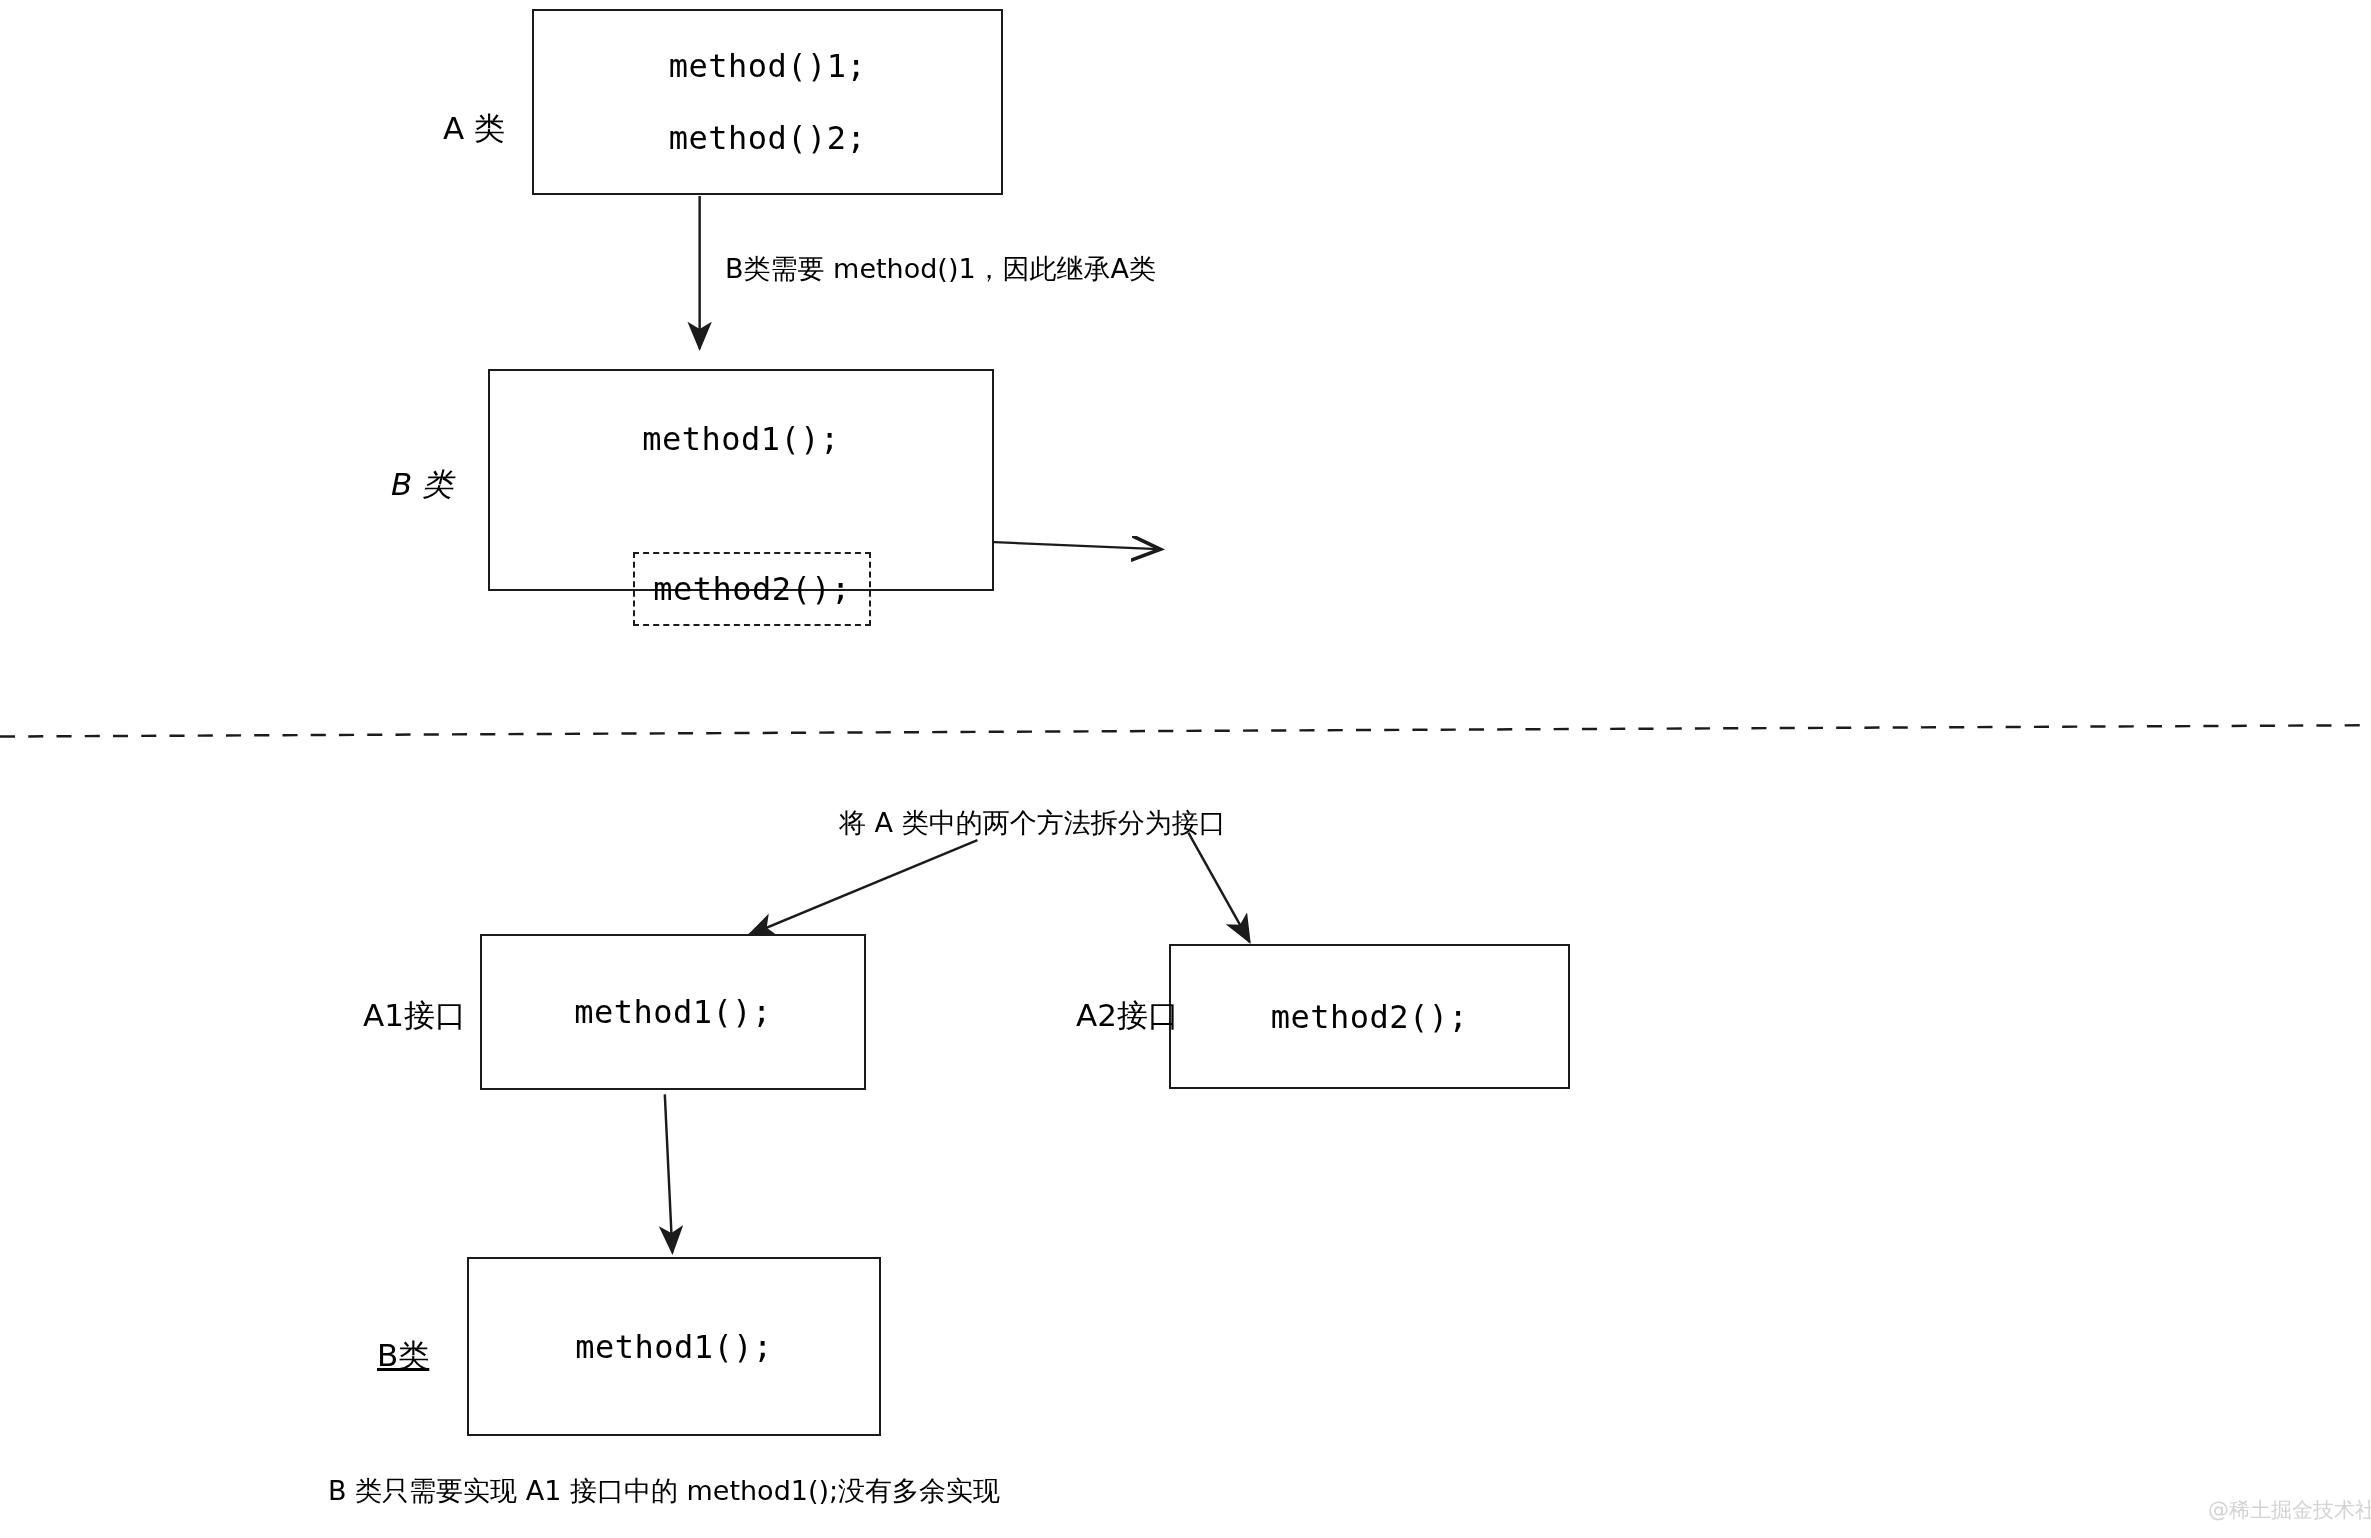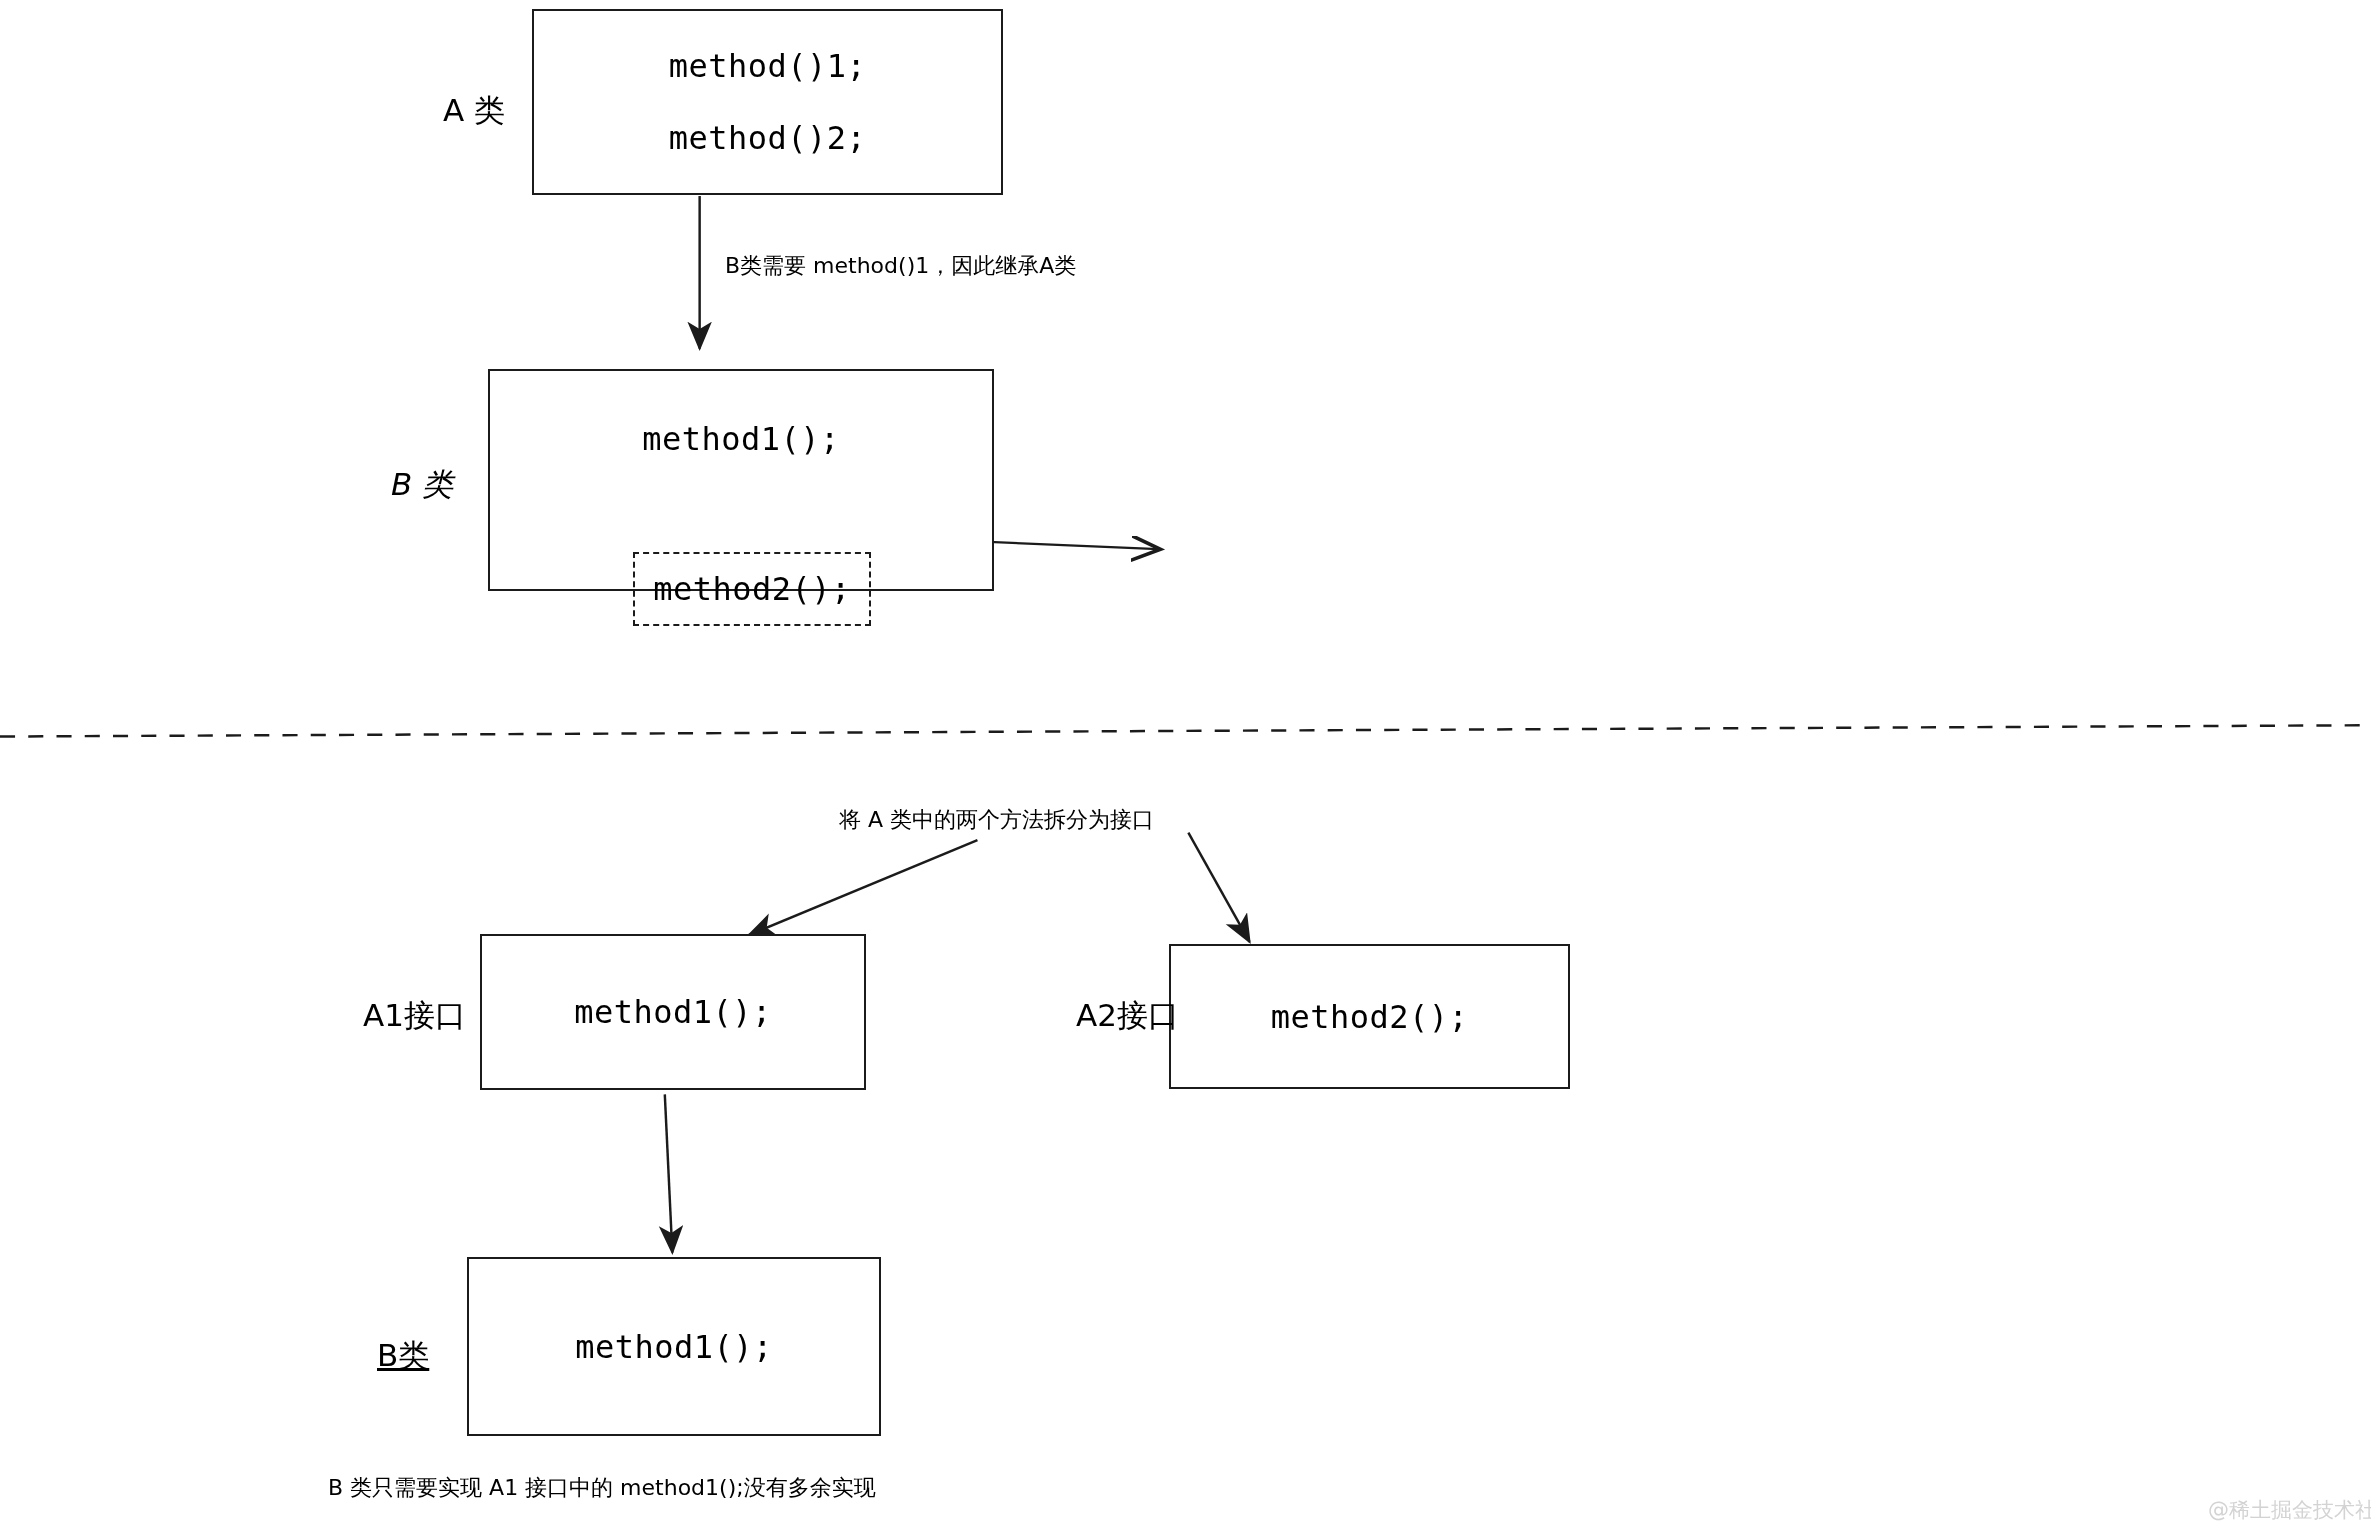--- a/index.html
+++ b/index.html
@@ -53,21 +53,21 @@
   .label {
     position: absolute;
     font-family: "DejaVu Sans", sans-serif;
     font-size: 31px;
     color: #000000;
     white-space: nowrap;
   }
   .anno {
     position: absolute;
     font-family: "DejaVu Sans", sans-serif;
-    font-size: 22px;
+    font-size: 27px;
     color: #000000;
     white-space: nowrap;
   }
   .watermark {
     position: absolute;
     font-family: "DejaVu Sans", sans-serif;
     font-size: 21px;
     color: #d3d3d3;
     white-space: nowrap;
   }
@@ -97,21 +97,21 @@
 
     <line x1="1262" y1="884" x2="1327" y2="1000" stroke="#1b1b1b" stroke-width="2.6" marker-end="url(#arrowFilled)"></line>
 
     <line x1="706" y1="1162" x2="714" y2="1330" stroke="#1b1b1b" stroke-width="2.6" marker-end="url(#arrowFilled)"></line>
   </svg>
 
   <div class="box" style="left:532px; top:9.4px; width:471px; height:186px;">
     <div class="code" style="margin-bottom:28px;">method()1;</div>
     <div class="code">method()2;</div>
   </div>
-  <div class="label" style="left:443px; top:90px;">A 类</div>
+  <div class="label" style="left:443px; top:108px;">A 类</div>
 
   <div class="anno" style="left:725px; top:251px;">B类需要 method()1，因此继承A类</div>
 
   <div class="box" style="left:488px; top:369px; width:506px; height:222px; justify-content:flex-start; padding-top:49px;">
     <div class="code">method1();</div>
   </div>
   <div class="label" style="left:391px; top:464px;font-style:italic;">B 类</div>
 
   <div class="box-dashed" style="left:633px; top:553px; width:238px; height:0px; height:74px; top:552px;">
     <div class="code">method2();</div>

